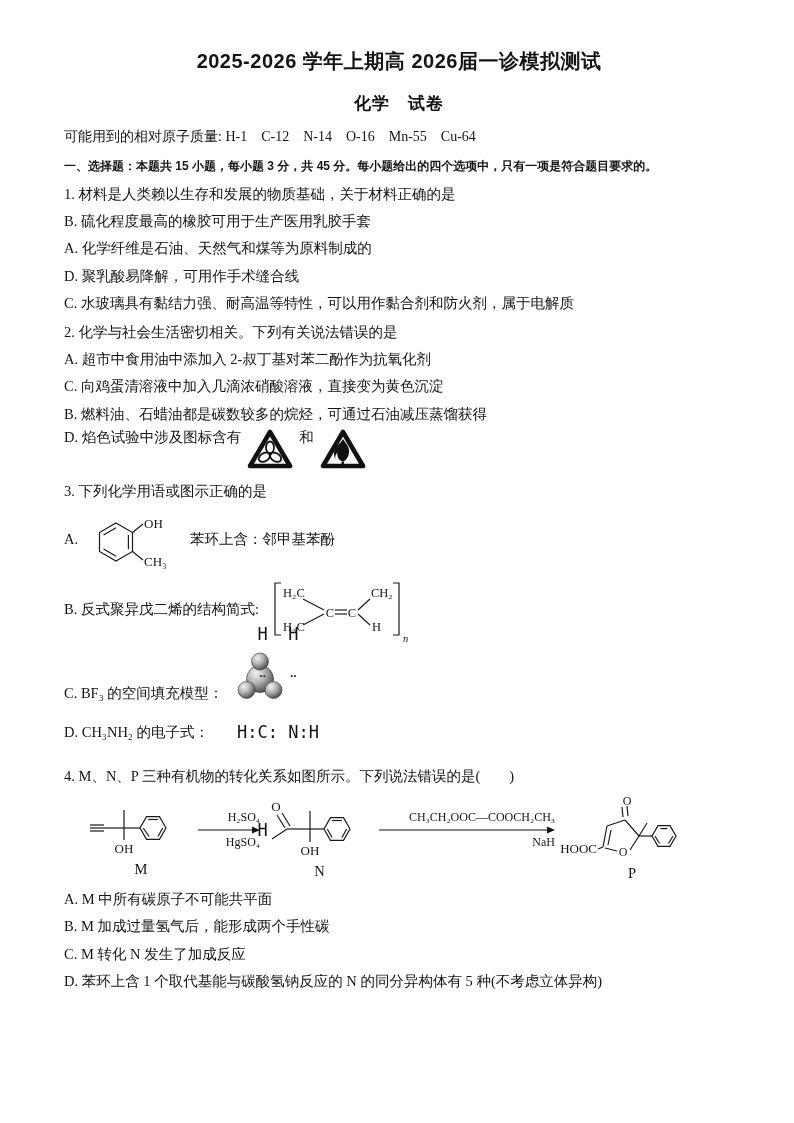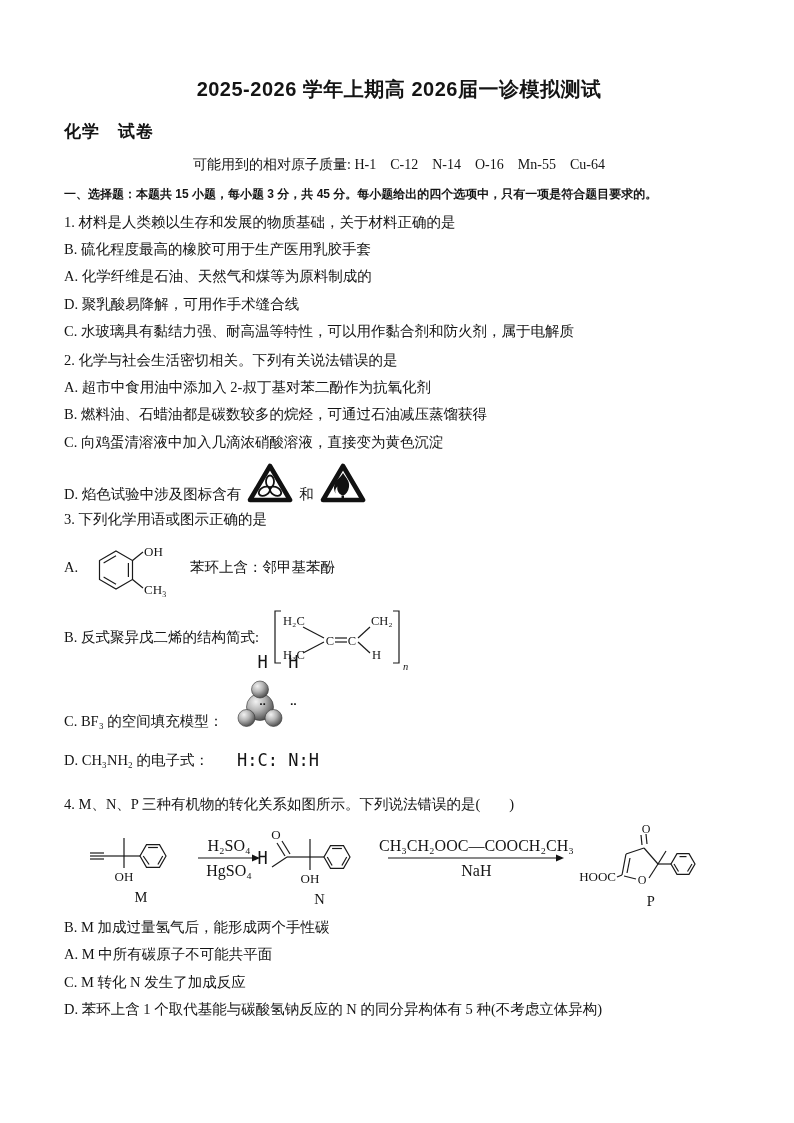--- a/index.html
+++ b/index.html
@@ -1,46 +1,46 @@
 <!DOCTYPE html>
 <html><head>
 <meta charset="utf-8">
 <style>
   *{margin:0;padding:0;box-sizing:border-box}
   html,body{background:#ffffff}
   body{width:794px;height:1123px;color:#141414;
        font-family:"Liberation Serif","DejaVu Serif",serif;font-size:14.5px}
-  .page{padding:76px 60px 0 64px}
+  .page{padding:48px 60px 0 64px}
   .title{text-align:center;font-family:"Liberation Sans","DejaVu Sans",sans-serif;
          font-size:20px;font-weight:bold;letter-spacing:.5px}
-  .subtitle{font-family:"Liberation Sans","DejaVu Sans",sans-serif;
+  .subtitle{text-align:center;font-family:"Liberation Sans","DejaVu Sans",sans-serif;
             font-size:17px;font-weight:bold;margin-top:17px;letter-spacing:1px}
-  .atomic{text-align:center;margin-top:13px;font-size:14px}
+  .atomic{margin-top:13px;font-size:14px}
   .section{font-family:"Liberation Sans","DejaVu Sans",sans-serif;font-weight:bold;
            font-size:12px;line-height:26px;margin-top:7px}
   .line{line-height:27.2px}
   .q{margin-top:2px}
   svg{display:block}
   svg text{font-family:"Liberation Serif","DejaVu Serif",serif;fill:#141414}
   .bond{stroke:#1a1a1a;stroke-width:1.2;fill:none}
   .ring{stroke:#1a1a1a;stroke-width:1.2;fill:none}
-  .iconline{display:flex;align-items:flex-end;height:48px}
+  .iconline{display:flex;align-items:flex-start;height:48px}
   .warn-icon{margin:0 6px}
   .structA{display:flex;align-items:center;height:64px;margin-top:2px}
   .structB{display:flex;align-items:center;height:76px}
   .structC{display:flex;align-items:flex-end;height:56px}
   .structD{display:flex;align-items:center;height:58px}
   .lewis{font-family:"DejaVu Sans Mono",monospace;font-size:17px;white-space:pre;
          margin-left:28px;text-align:left}
   .lewis div{line-height:11px}
   .lewis div.dots{line-height:7px}
   .scheme{display:flex;align-items:center;margin:6px 0 4px 22px}
   .mol{display:flex;flex-direction:column;align-items:center}
   .mol-label{margin-top:3px;font-size:14.5px}
-  .rxarrow{display:flex;flex-direction:column;align-items:center;font-size:16px;
+  .rxarrow{display:flex;flex-direction:column;align-items:flex-end;font-size:12px;
            margin:0 2px 18px 2px}
   .rxarrow .albl{line-height:15px;white-space:nowrap}
 </style>
 </head>
 <body>
 
 <div class="page">
 
   <h1 class="title">2025-2026 学年上期高 2026届一诊模拟测试</h1>
   <h2 class="subtitle">化学　试卷</h2>
@@ -51,22 +51,22 @@
     <p class="line">1. 材料是人类赖以生存和发展的物质基础，关于材料正确的是</p>
     <p class="line">B. 硫化程度最高的橡胶可用于生产医用乳胶手套</p>
     <p class="line">A. 化学纤维是石油、天然气和煤等为原料制成的</p>
     <p class="line">D. 聚乳酸易降解，可用作手术缝合线</p>
     <p class="line">C. 水玻璃具有黏结力强、耐高温等特性，可以用作黏合剂和防火剂，属于电解质</p>
   </div>
 
   <div class="q">
     <p class="line">2. 化学与社会生活密切相关。下列有关说法错误的是</p>
     <p class="line">A. 超市中食用油中添加入 2-叔丁基对苯二酚作为抗氧化剂</p>
+    <p class="line">C. 向鸡蛋清溶液中加入几滴浓硝酸溶液，直接变为黄色沉淀</p>
     <p class="line">B. 燃料油、石蜡油都是碳数较多的烷烃，可通过石油减压蒸馏获得</p>
-    <p class="line">C. 向鸡蛋清溶液中加入几滴浓硝酸溶液，直接变为黄色沉淀</p>
     <div class="iconline">
       <span>D. 焰色试验中涉及图标含有</span>
       <svg class="warn-icon" width="46" height="42" viewBox="0 0 46 42">
         <polygon points="23,4 43,38 3,38" fill="#fff" stroke="#111" stroke-width="4.6" stroke-linejoin="round"></polygon>
         <g stroke="#111" stroke-width="1.8" fill="#fff">
           <ellipse cx="23" cy="19.5" rx="4" ry="6"></ellipse>
           <ellipse cx="23" cy="19.5" rx="4" ry="6" transform="rotate(120 23 26)"></ellipse>
           <ellipse cx="23" cy="19.5" rx="4" ry="6" transform="rotate(240 23 26)"></ellipse>
         </g>
         <circle cx="23" cy="26" r="1.7" fill="#111"></circle>
@@ -227,19 +227,19 @@
           <line class="bond" x1="82" y1="40" x2="95" y2="40"></line>
           <polygon class="ring" points="119,40 113,29.6 101,29.6 95,40 101,50.4 113,50.4"></polygon>
           <line class="bond" x1="103.5" y1="32.6" x2="110.5" y2="32.6"></line>
           <line class="bond" x1="116" y1="40" x2="111.5" y2="47.5"></line>
           <line class="bond" x1="98" y1="40" x2="102.5" y2="47.5"></line>
         </svg>
         <div class="mol-label">P</div>
       </div>
     </div>
 
+    <p class="line">A. M 中所有碳原子不可能共平面</p>
     <p class="line">B. M 加成过量氢气后，能形成两个手性碳</p>
-    <p class="line">A. M 中所有碳原子不可能共平面</p>
     <p class="line">C. M 转化 N 发生了加成反应</p>
     <p class="line">D. 苯环上含 1 个取代基能与碳酸氢钠反应的 N 的同分异构体有 5 种(不考虑立体异构)</p>
   </div>
 
 </div>
 
 </body></html>

